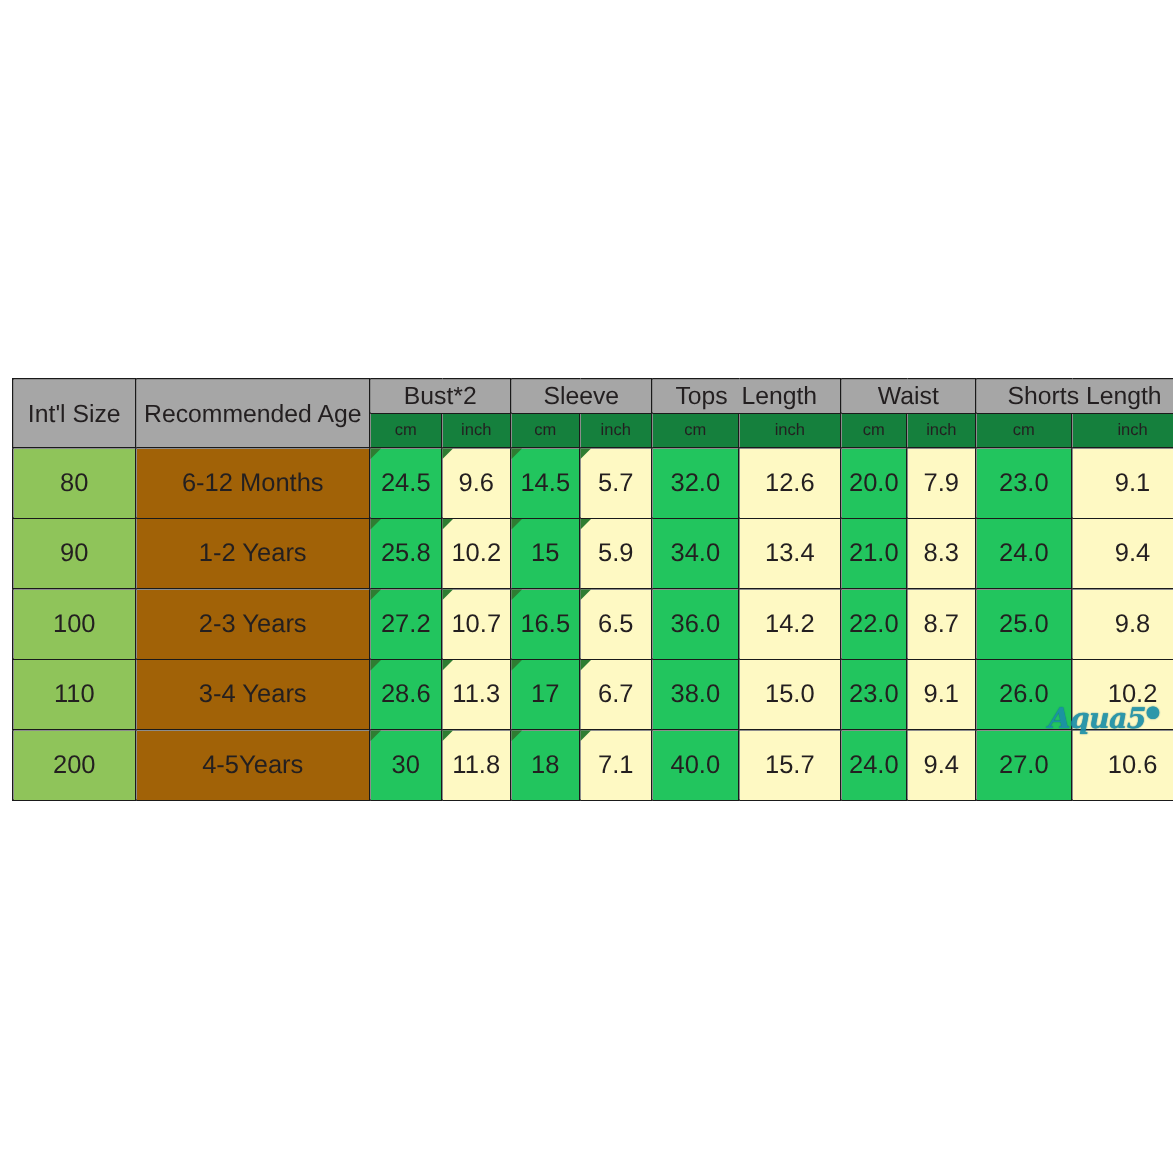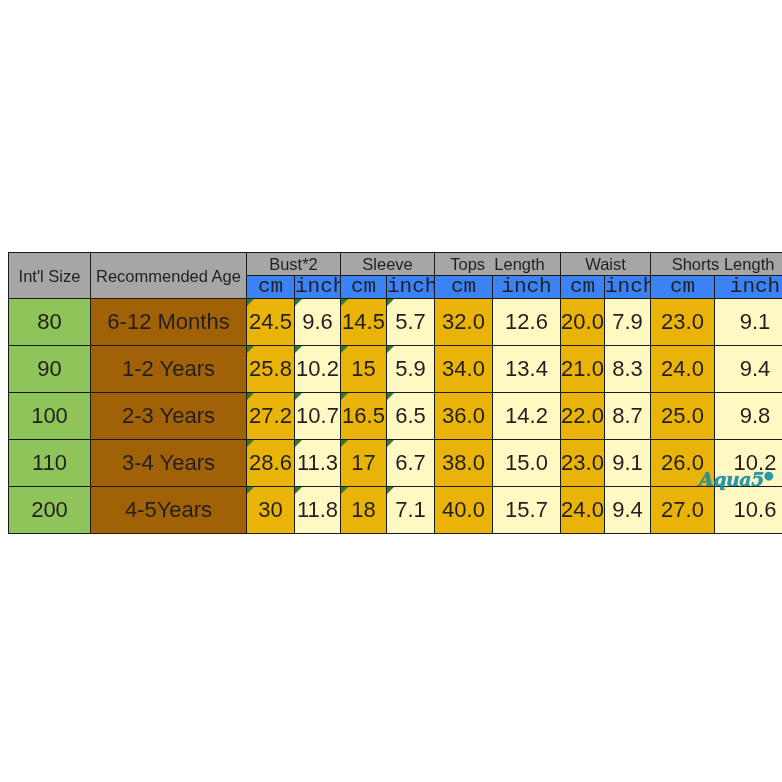--- a/index.html
+++ b/index.html
@@ -48,43 +48,42 @@
     height: 22px;
     line-height: 22px;
     white-space: pre;
   }
   .hdr-tall {
     height: 44px;
     line-height: 44px;
     margin-left: 12px;
   }
   .hdr-sub {
-    background: #3b82f6;
-    font-size: 21px;
+    background: #15803d;
+    font-size: 11px;
     height: 22px;
     line-height: 22px;
-    font-family: Liberation Mono, monospace;
   }
 
   
   .cell {
     height: 46px;
     line-height: 46px;
-    font-size: 22px;
+    font-size: 17px;
   }
   .c-size {
     background: #8fc45a;
     color: #1f2a12;
   }
   .c-age {
     background: #a16207;
     color: #17224a;
   }
   .c-cm {
-    background: #eab308;
+    background: #22c55e;
   }
   .c-inch {
     background: #fef9c3;
   }
 
   
   .tri::before {
     content: "";
     position: absolute;
     left: 0;

